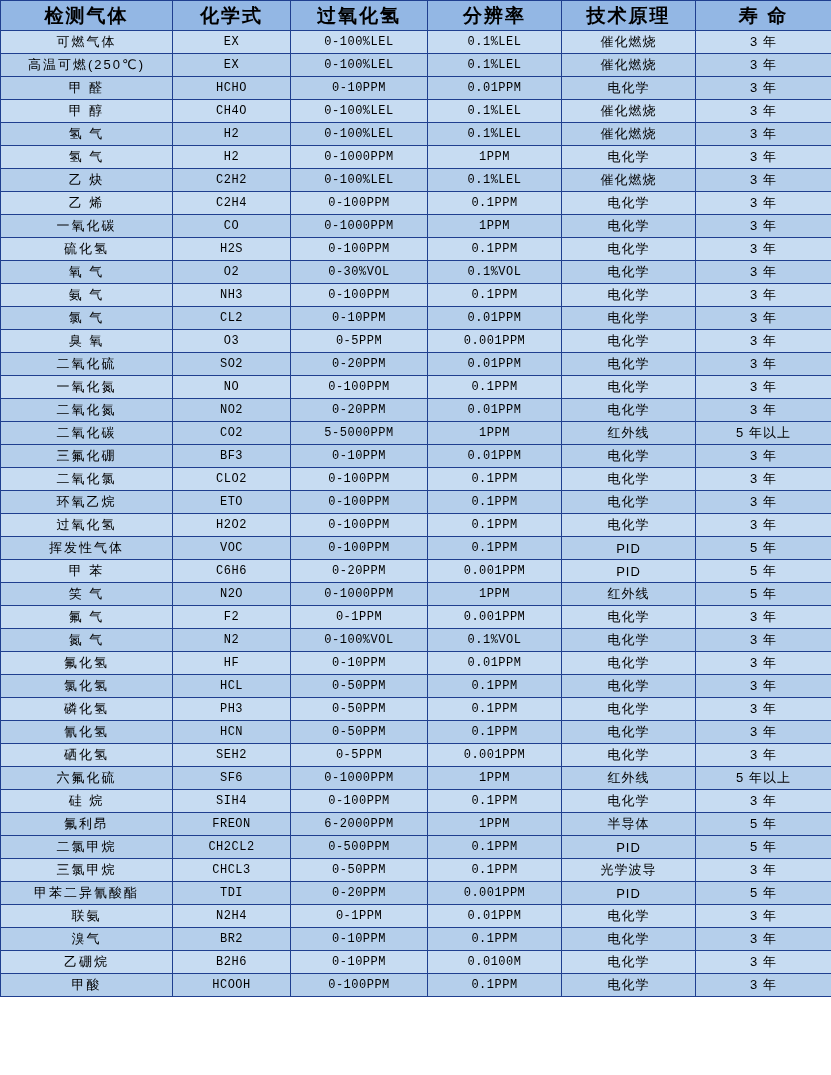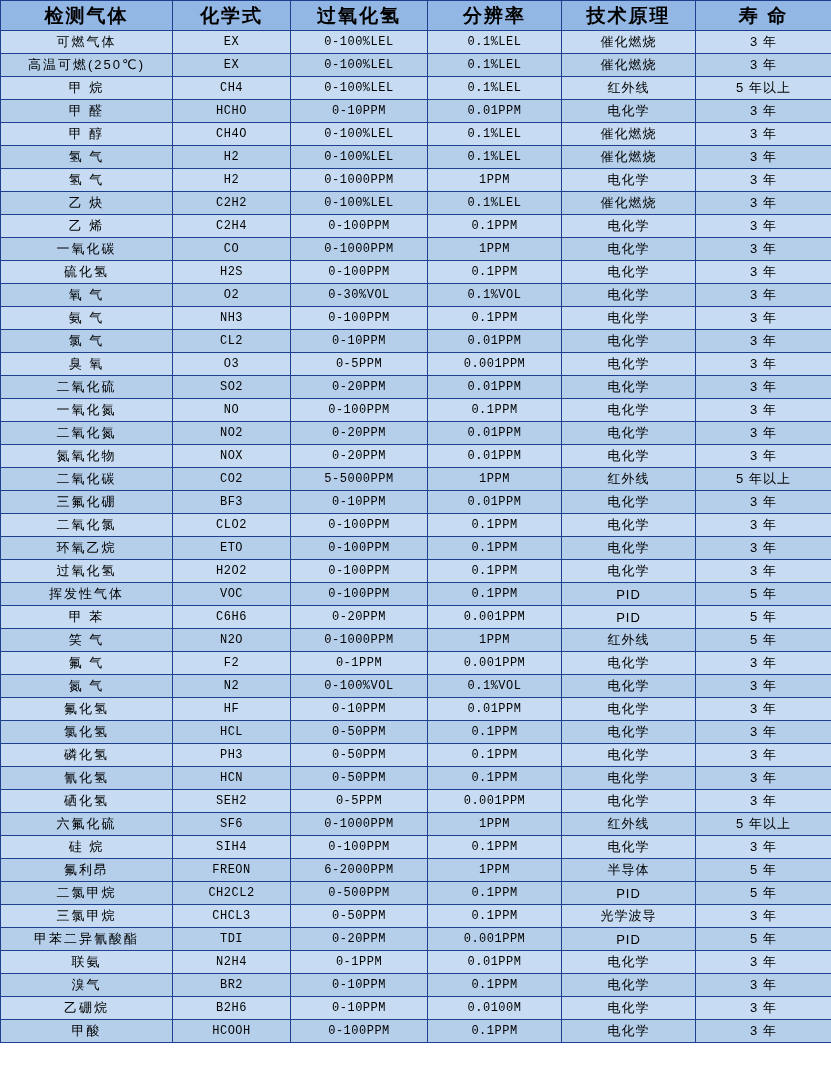--- a/index.html
+++ b/index.html
@@ -96,28 +96,20 @@
         <td class="life">3 年</td>
       </tr>
       <tr class="even">
         <td class="name">高温可燃(250℃)</td>
         <td class="formula">EX</td>
         <td class="range">0-100%LEL</td>
         <td class="resolution">0.1%LEL</td>
         <td class="principle">催化燃烧</td>
         <td class="life">3 年</td>
       </tr>
-      <tr class="odd">
-        <td class="name">甲 烷</td>
-        <td class="formula">CH4</td>
-        <td class="range">0-100%LEL</td>
-        <td class="resolution">0.1%LEL</td>
-        <td class="principle">红外线</td>
-        <td class="life">5 年以上</td>
-      </tr>
       <tr class="even">
         <td class="name">甲 醛</td>
         <td class="formula">HCHO</td>
         <td class="range">0-10PPM</td>
         <td class="resolution">0.01PPM</td>
         <td class="principle">电化学</td>
         <td class="life">3 年</td>
       </tr>
       <tr class="odd">
         <td class="name">甲 醇</td>
@@ -224,28 +216,20 @@
         <td class="life">3 年</td>
       </tr>
       <tr class="even">
         <td class="name">二氧化氮</td>
         <td class="formula">NO2</td>
         <td class="range">0-20PPM</td>
         <td class="resolution">0.01PPM</td>
         <td class="principle">电化学</td>
         <td class="life">3 年</td>
       </tr>
-      <tr class="odd">
-        <td class="name">氮氧化物</td>
-        <td class="formula">NOX</td>
-        <td class="range">0-20PPM</td>
-        <td class="resolution">0.01PPM</td>
-        <td class="principle">电化学</td>
-        <td class="life">3 年</td>
-      </tr>
       <tr class="even">
         <td class="name">二氧化碳</td>
         <td class="formula">CO2</td>
         <td class="range">5-5000PPM</td>
         <td class="resolution">1PPM</td>
         <td class="principle">红外线</td>
         <td class="life">5 年以上</td>
       </tr>
       <tr class="even">
         <td class="name">三氟化硼</td>

